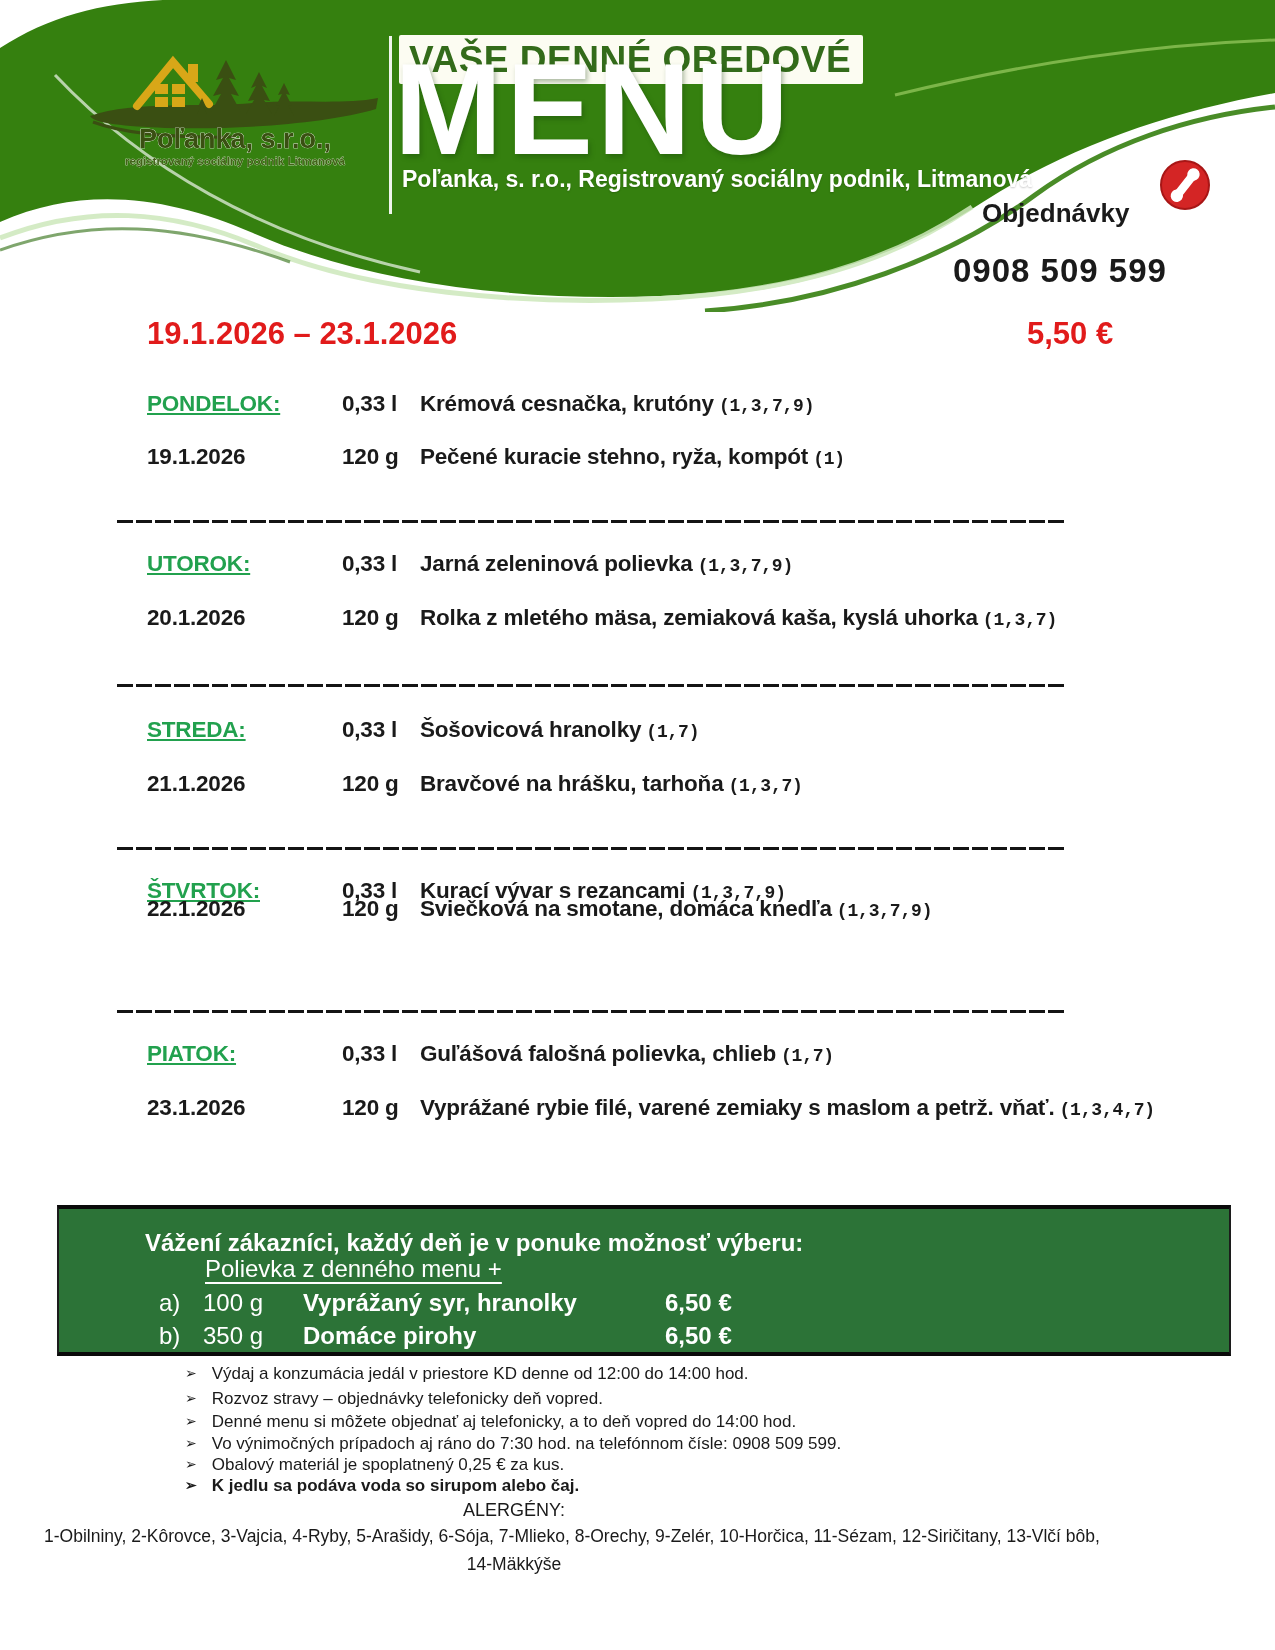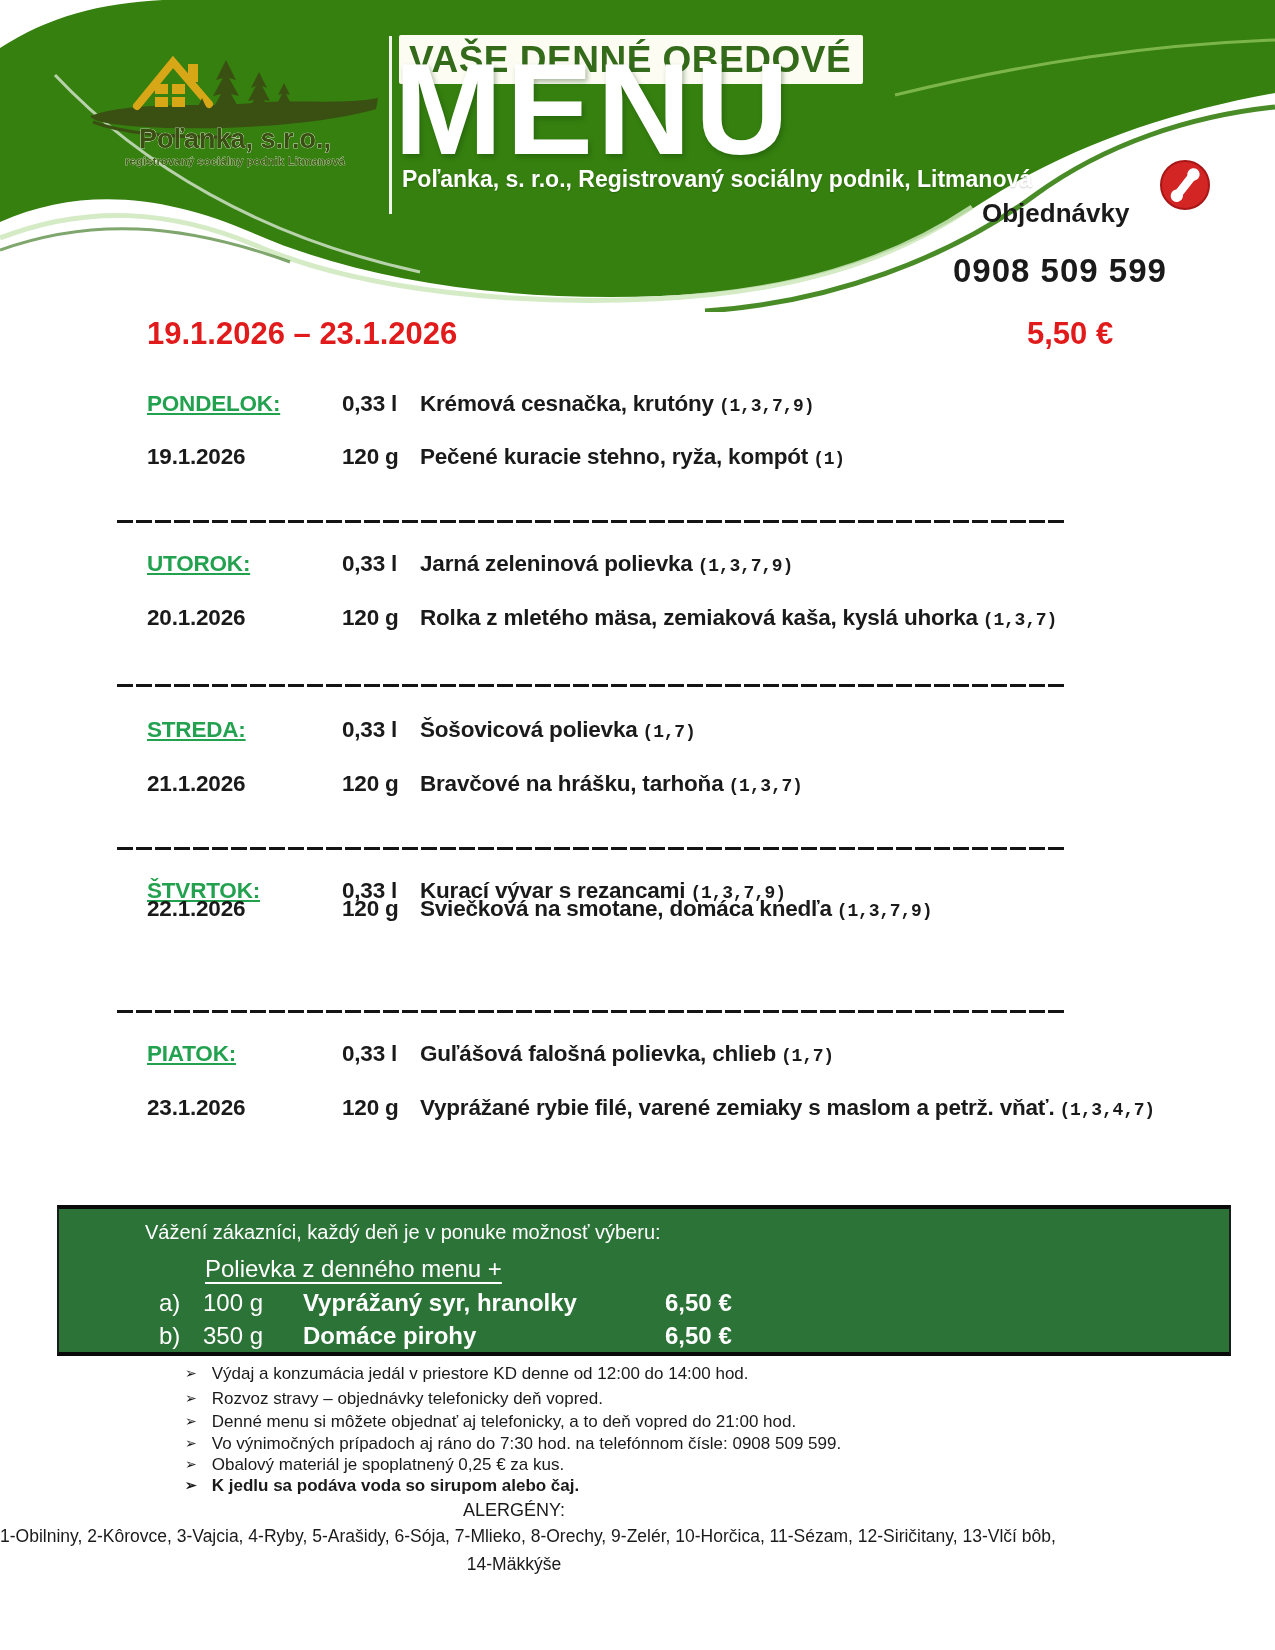--- a/index.html
+++ b/index.html
@@ -49,38 +49,38 @@
     position:absolute; left:117px; width:948px; height:3px;
     background:repeating-linear-gradient(to right,#141414 0 16px,transparent 16px 19px);
   }
 
   
   .offer-box {
     position:absolute; left:57px; top:1205px; width:1174px; height:151px; box-sizing:border-box;
     background:#2c7337; border-top:4px solid #0a0a0a; border-bottom:4px solid #0a0a0a;
     border-left:2px solid #1c1c1c; border-right:2px solid #1c1c1c; color:#ffffff;
   }
-  .box-heading { position:absolute; left:86px; top:12px; font-size:20px; font-weight:normal; white-space:nowrap; }
+  .box-heading { position:absolute; left:86px; top:20px; font-size:24px; font-weight:bold; white-space:nowrap; }
   .box-sub { position:absolute; left:146px; top:46px; font-size:24px; text-decoration:underline;
     text-underline-offset:5px; white-space:nowrap; }
   .box-item { position:absolute; left:100px; display:flex; align-items:baseline; font-size:24px; white-space:nowrap; }
   .bi-letter { flex:0 0 44px; }
   .bi-qty { flex:0 0 100px; }
   .bi-name { flex:0 0 362px;font-weight:bold; }
   .bi-price { font-weight:bold; }
 
   
   .note { position:absolute; left:185px; display:flex; gap:15px; font-size:17px; white-space:nowrap; align-items:baseline; }
   .note .arrow { font-size:14px; position:relative; top:-1px; }
   .note.bold { font-weight:bold; }
 
   
   .center-line { position:absolute; left:0; width:1028px; text-align:center; white-space:nowrap; }
   .allerg-title { top:1500px; font-size:18px; }
-  .allerg-1 { top:1526px; font-size:17.5px; }
+  .allerg-1 { top:1526px; font-size:17.5px;margin-left:44px; }
   .allerg-2 { top:1554px; font-size:17.5px; }
 </style>
 </head>
 <body>
 
 <div class="page">
 
   <svg class="banner-svg" width="1275" height="312" viewBox="0 0 1275 312" aria-hidden="true">
     <path fill="#35800f" d="M163,0 L1275,0 L1275,93
       C1168,112 1068,147 983,202
@@ -165,21 +165,21 @@
   <div class="menu-row" style="top:605px">
     <span class="col-label">20.1.2026</span>
     <span class="col-qty">120 g</span>
     <span class="col-dish"><span>Rolka z mletého mäsa, zemiaková kaša, kyslá uhorka</span><span class="alg">(1,3,7)</span></span>
   </div>
   <div class="sep" style="top:684px"></div>
 
   <div class="menu-row" style="top:717px">
     <span class="col-label green-label">STREDA:</span>
     <span class="col-qty">0,33 l</span>
-    <span class="col-dish"><span>Šošovicová polievka</span><span class="alg">(1,7)</span></span>
+    <span class="col-dish"><span>Šošovicová hranolky</span><span class="alg">(1,7)</span></span>
   </div>
   <div class="menu-row" style="top:771px">
     <span class="col-label">21.1.2026</span>
     <span class="col-qty">120 g</span>
     <span class="col-dish"><span>Bravčové na hrášku, tarhoňa</span><span class="alg">(1,3,7)</span></span>
   </div>
   <div class="sep" style="top:847px"></div>
 
   <div class="menu-row" style="top:878px">
     <span class="col-label green-label">ŠTVRTOK:</span>
@@ -224,21 +224,21 @@
   <div class="note" style="top:1364px">
     <span class="arrow">➢</span>
     <span>Výdaj a konzumácia jedál v priestore KD denne od 12:00 do 14:00 hod.</span>
   </div>
   <div class="note" style="top:1389px">
     <span class="arrow">➢</span>
     <span>Rozvoz stravy – objednávky telefonicky deň vopred.</span>
   </div>
   <div class="note" style="top:1412px">
     <span class="arrow">➢</span>
-    <span>Denné menu si môžete objednať aj telefonicky, a to deň vopred do 21:00 hod.</span>
+    <span>Denné menu si môžete objednať aj telefonicky, a to deň vopred do 14:00 hod.</span>
   </div>
   <div class="note" style="top:1434px">
     <span class="arrow">➢</span>
     <span>Vo výnimočných prípadoch aj ráno do 7:30 hod. na telefónnom čísle: 0908 509 599.</span>
   </div>
   <div class="note" style="top:1455px">
     <span class="arrow">➢</span>
     <span>Obalový materiál je spoplatnený 0,25 € za kus.</span>
   </div>
   <div class="note bold" style="top:1476px">

